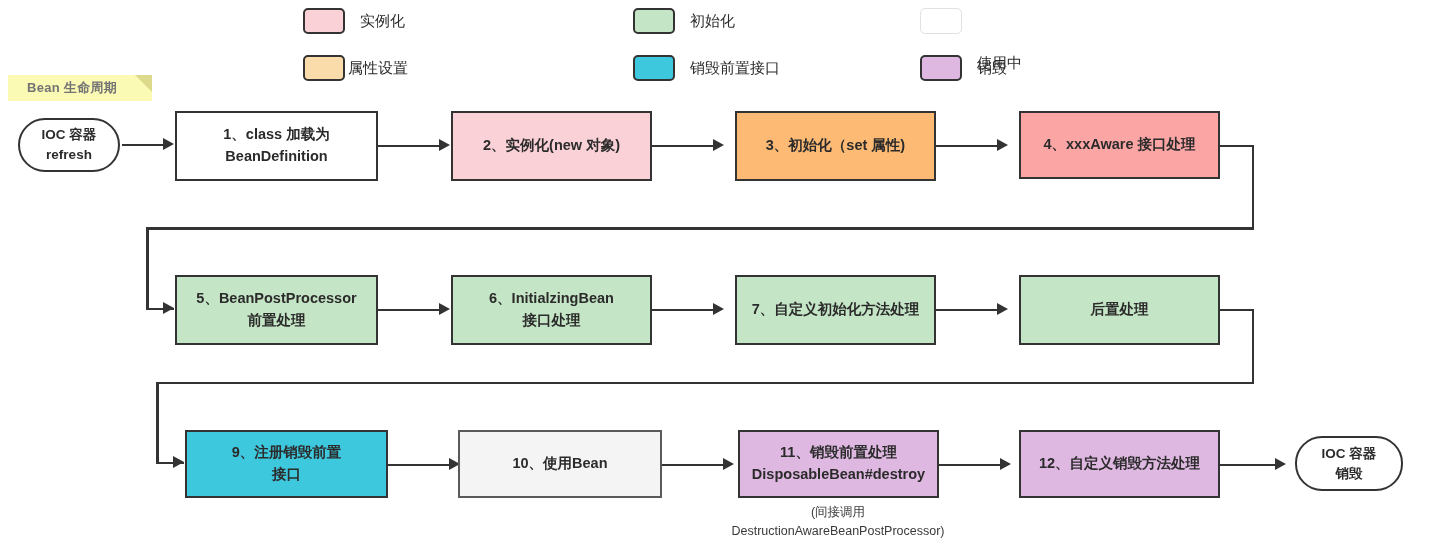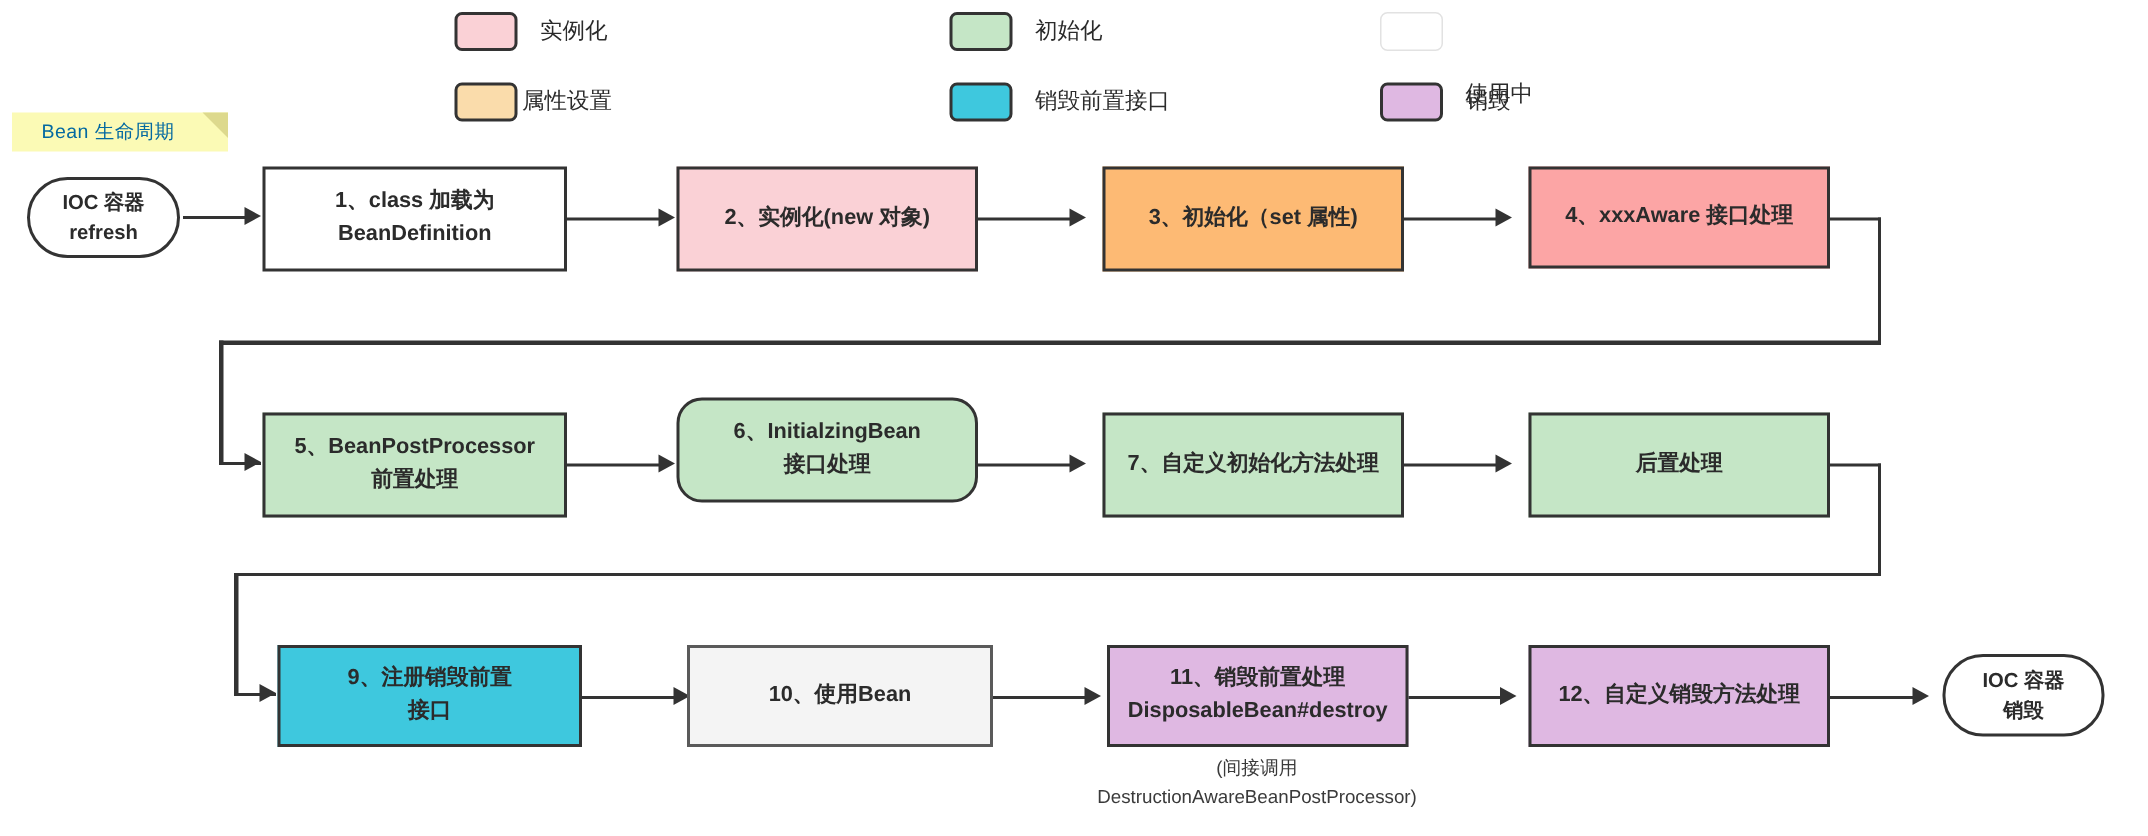--- a/index.html
+++ b/index.html
@@ -50,22 +50,22 @@
   }
   .banner-text {
     position: absolute;
     left: 0;
     top: 0;
     width: 128px;
     height: 26px;
     line-height: 26px;
     text-align: center;
     font-size: 13px;
-    font-weight: normal;
-    color: #0369a1;
+    font-weight: bold;
+    color: #737373;
     letter-spacing: .3px;
   }
   .banner-fold {
     position: absolute;
     right: 0;
     top: 0;
     width: 0;
     height: 0;
     border-top: 17px solid #ddd98d;
     border-left: 17px solid transparent;
@@ -203,21 +203,21 @@
   <div class="hline" style="left:146px; top:307.5px; width:28px;"></div>
   <div class="arrowhead" style="left:163px; top:302px;"></div>
 
   <div class="box" style="left:175px; top:275px; width:203px; height:70px; background:#c5e6c6;">
     <span>5、BeanPostProcessor</span>
     <span class="l2">前置处理</span>
   </div>
   <div class="hline" style="left:378px; top:308.5px; width:62px;"></div>
   <div class="arrowhead" style="left:439px; top:303px;"></div>
 
-  <div class="box" style="left:451px; top:265px; width:201px; height:70px; background:#c5e6c6;border-radius:17px;">
+  <div class="box" style="left:451px; top:275px; width:201px; height:70px; background:#c5e6c6;">
     <span>6、InitialzingBean</span>
     <span class="l2">接口处理</span>
   </div>
   <div class="hline" style="left:652px; top:308.5px; width:62px;"></div>
   <div class="arrowhead" style="left:713px; top:303px;"></div>
 
   <div class="box" style="left:735px; top:275px; width:201px; height:70px; background:#c5e6c6;">
     <span>7、自定义初始化方法处理</span>
   </div>
   <div class="hline" style="left:936px; top:308.5px; width:62px;"></div>

